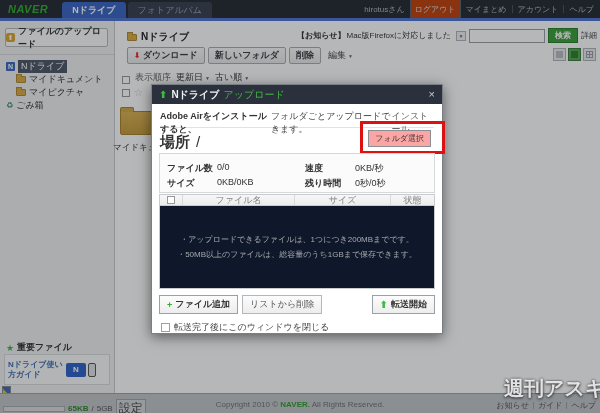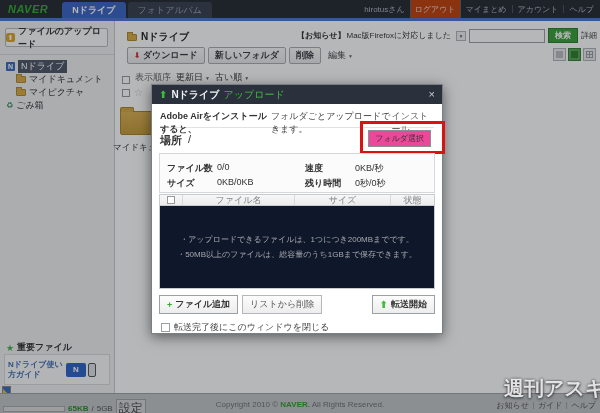--- a/index.html
+++ b/index.html
@@ -116,24 +116,24 @@
   .dlg-header { position:absolute; left:0; top:0; right:0; height:19px; background:#2b313c;
                 display:flex; align-items:center; padding:0 7px; gap:4px; }
   .up-ico { color:#3dbb3d; font-size:10px; font-weight:bold; line-height:10px; }
   .dlg-title { font-size:10px; font-weight:bold; color:#f0f2f5; }
   .dlg-sub { font-size:10px; color:#43b843; }
   .dlg-close { margin-left:auto; color:#c6ccd4; font-size:11px; line-height:11px; }
   .adobe-row { position:absolute; left:8px; right:8px; top:25px; height:18px; border-bottom:1px solid #e2e2e2;
                display:flex; font-size:9px; color:#333; }
   .adobe-row .rest { color:#444; }
   .install { margin-left:auto; color:#555; }
-  .loc-row { position:absolute; left:8px; top:48px; display:flex; gap:6px; font-size:11px; color:#333; }
+  .loc-row { position:absolute; left:8px; top:48px; display:flex; gap:6px; font-size:15px; color:#333; }
   .loc-row .lbl { font-weight:bold; }
   .fsel-wrap { position:absolute; right:11px; top:42px; }
-  .fsel-btn { font-size:8px; color:#333; background:#ec4899; border:1px solid #8a8f95; padding:2px 6px; }
+  .fsel-btn { font-size:8px; color:#333; background:#fca5a5; border:1px solid #8a8f95; padding:2px 6px; }
   .redbox { position:absolute; left:-8px; top:-6px; right:-14px; bottom:-7px; border:3px solid #dc1212; }
   .panel { position:absolute; left:7px; right:7px; top:68px; height:40px; background:#fbfbfc;
            border:1px solid #d5d7d9; padding:4px 7px; }
   .prog-row { display:flex; align-items:center; gap:6px; }
   .prog-label { font-size:9px; font-weight:bold; color:#333; }
   .prog-track { flex:1; height:7px; background:#f3f3f3; border:1px solid #b9bcbf; }
   .prog-pct { font-size:9px; font-weight:bold; color:#2fae2f; }
   .stats { margin-top:4px; display:grid; grid-template-columns:50px 88px 50px auto; row-gap:2px;
            font-size:9px; color:#333; }
   .stats .sl { font-weight:bold; }

